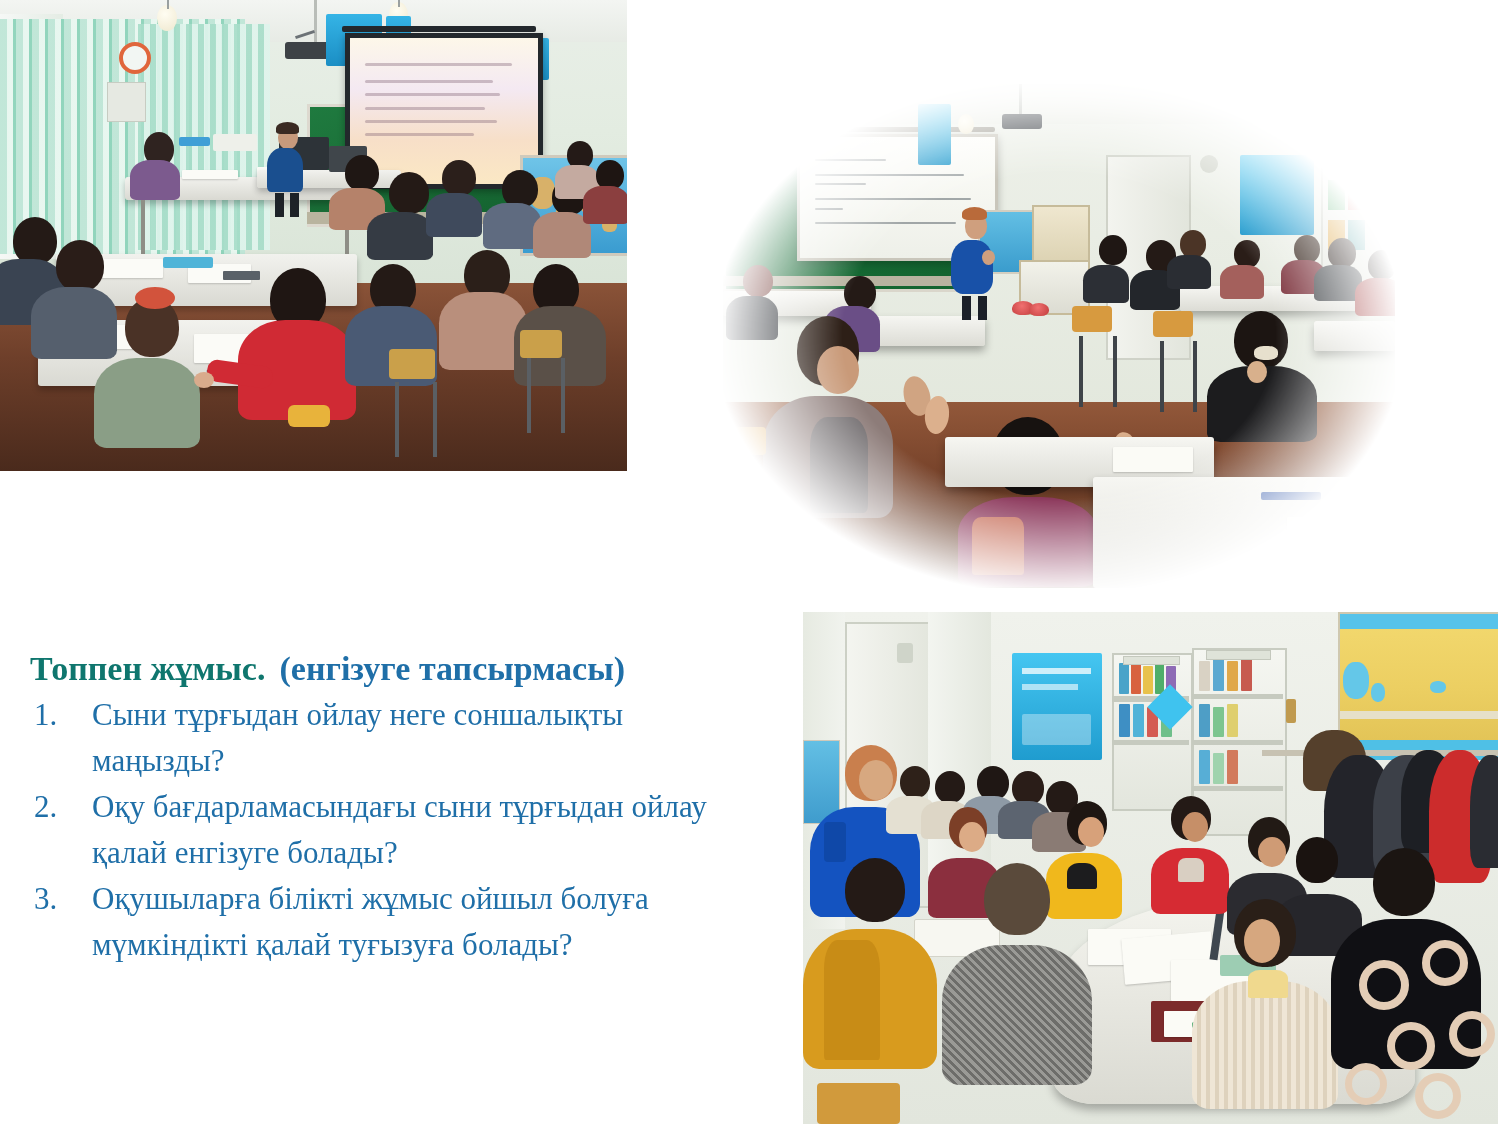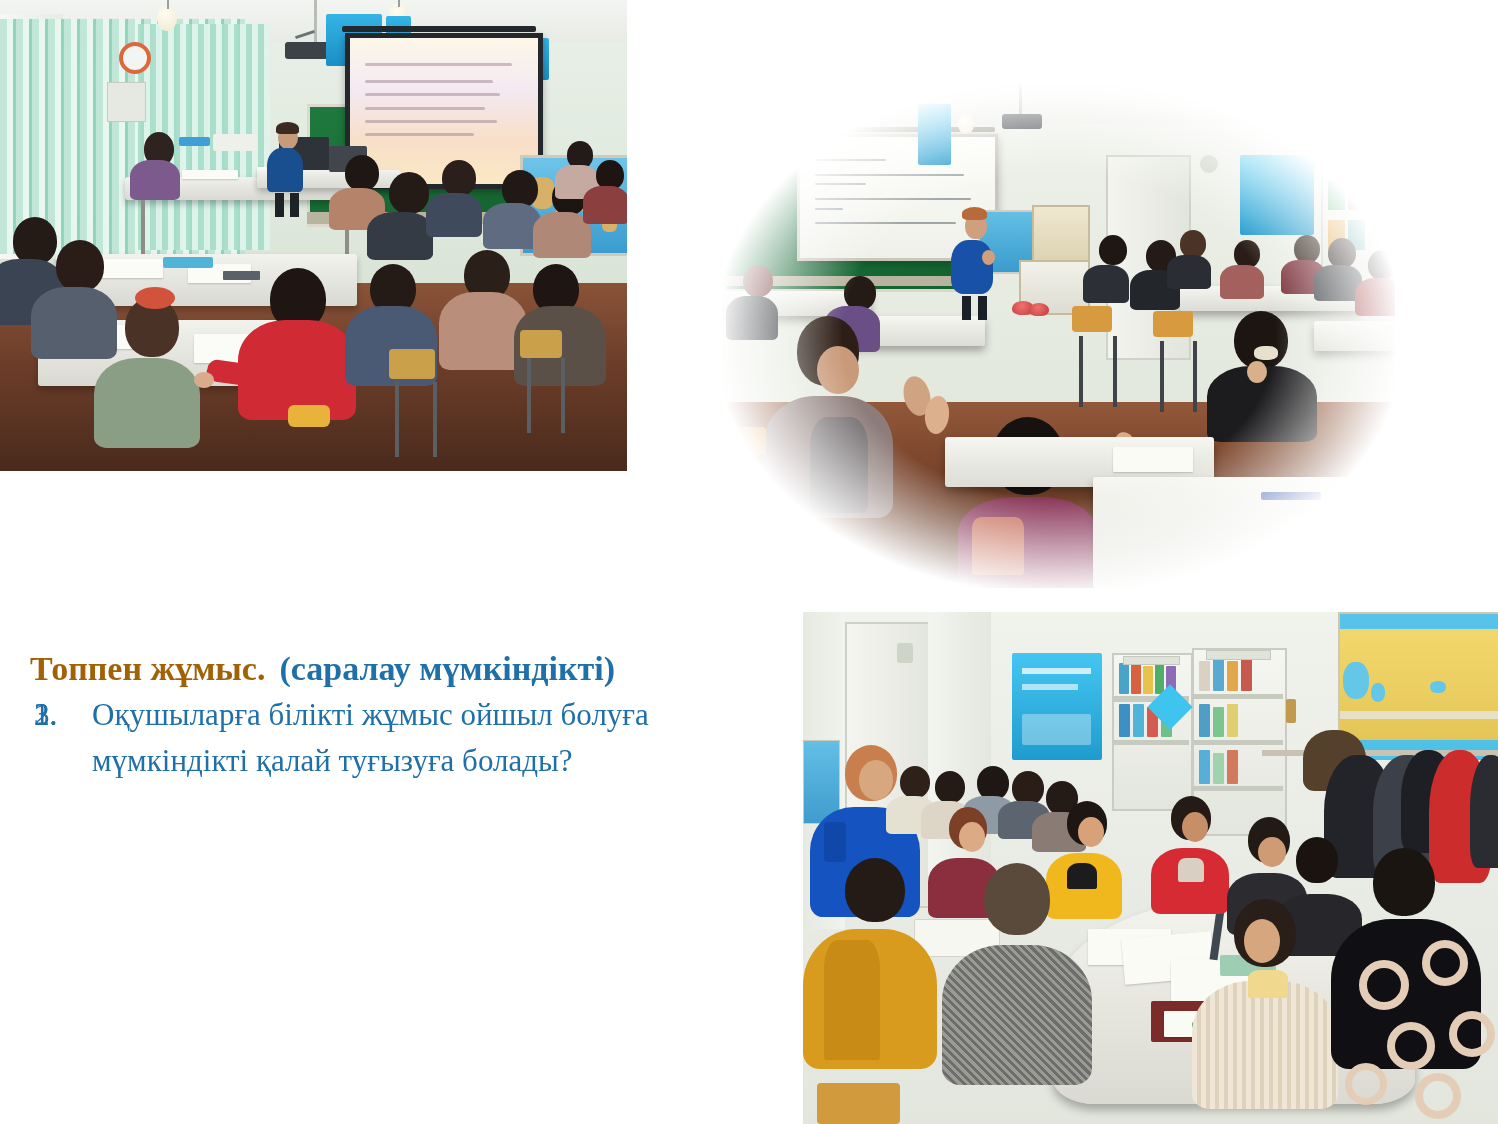--- a/index.html
+++ b/index.html
@@ -146,21 +146,21 @@
     top: 648px;
     width: 730px;
   }
   #heading-line {
     font-size: 34px;
     font-weight: bold;
     line-height: 42px;
     white-space: nowrap;
     margin-bottom: 2px;
   }
-  #heading-main   { color: #a16207; }
+  #heading-main   { color: #0f766e; }
   #heading-sub    { color: #1F6FA8; margin-left: 14px; }
 
   ol#question-list {
     list-style: none;
     margin: 0;
     padding: 0;
     color: #1F6FA8;
     font-size: 31px;
     line-height: 46px;
   }
@@ -579,29 +579,31 @@
       <div class="el" style="left:78%;top:88%;width:28px;height:28px;border:7px solid #e4cdb6;"></div>
 
       <div class="r" style="left:2%;top:92%;width:12%;height:8%;background:#d19a3c;border-radius:4px;"></div>
     </div>
 
   </div>
 
   <div id="text-block">
 
     <div id="heading-line">
-      <span id="heading-main">Топпен жұмыс.</span><span id="heading-sub">(саралау мүмкіндікті)</span>
+      <span id="heading-main">Топпен жұмыс.</span><span id="heading-sub">(енгізуге тапсырмасы)</span>
     </div>
 
     <ol id="question-list">
       <li>
         <span class="num">1.</span>
+        <span>Сыни тұрғыдан ойлау неге соншалықты маңызды?</span>
       </li>
       <li>
         <span class="num">2.</span>
+        <span>Оқу бағдарламасындағы сыни тұрғыдан ойлау қалай енгізуге болады?</span>
       </li>
       <li>
         <span class="num">3.</span>
         <span>Оқушыларға білікті жұмыс ойшыл болуға мүмкіндікті қалай туғызуға болады?</span>
       </li>
     </ol>
   </div>
 
 </div>
 

